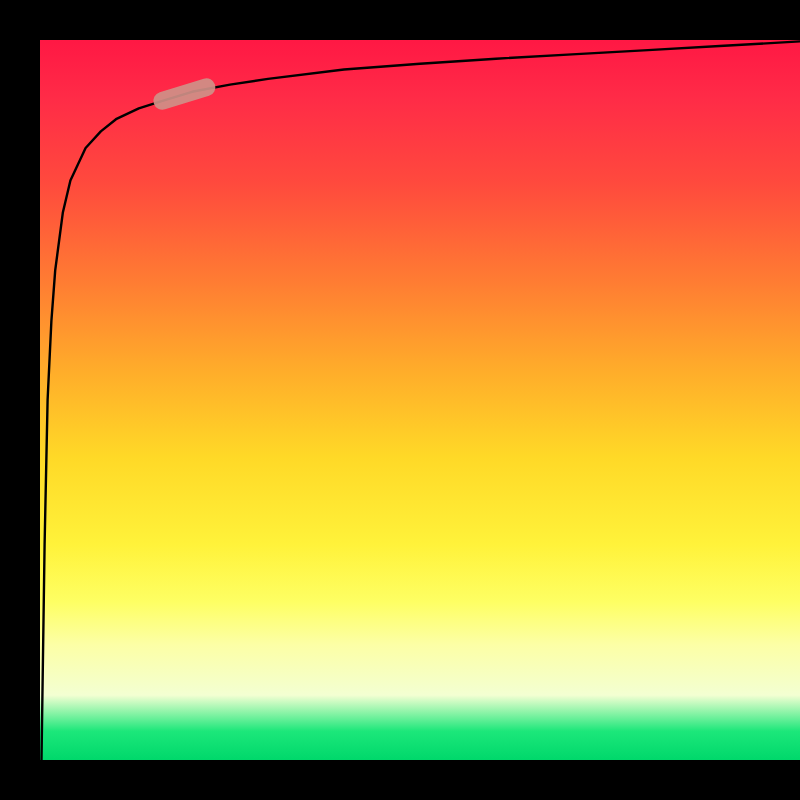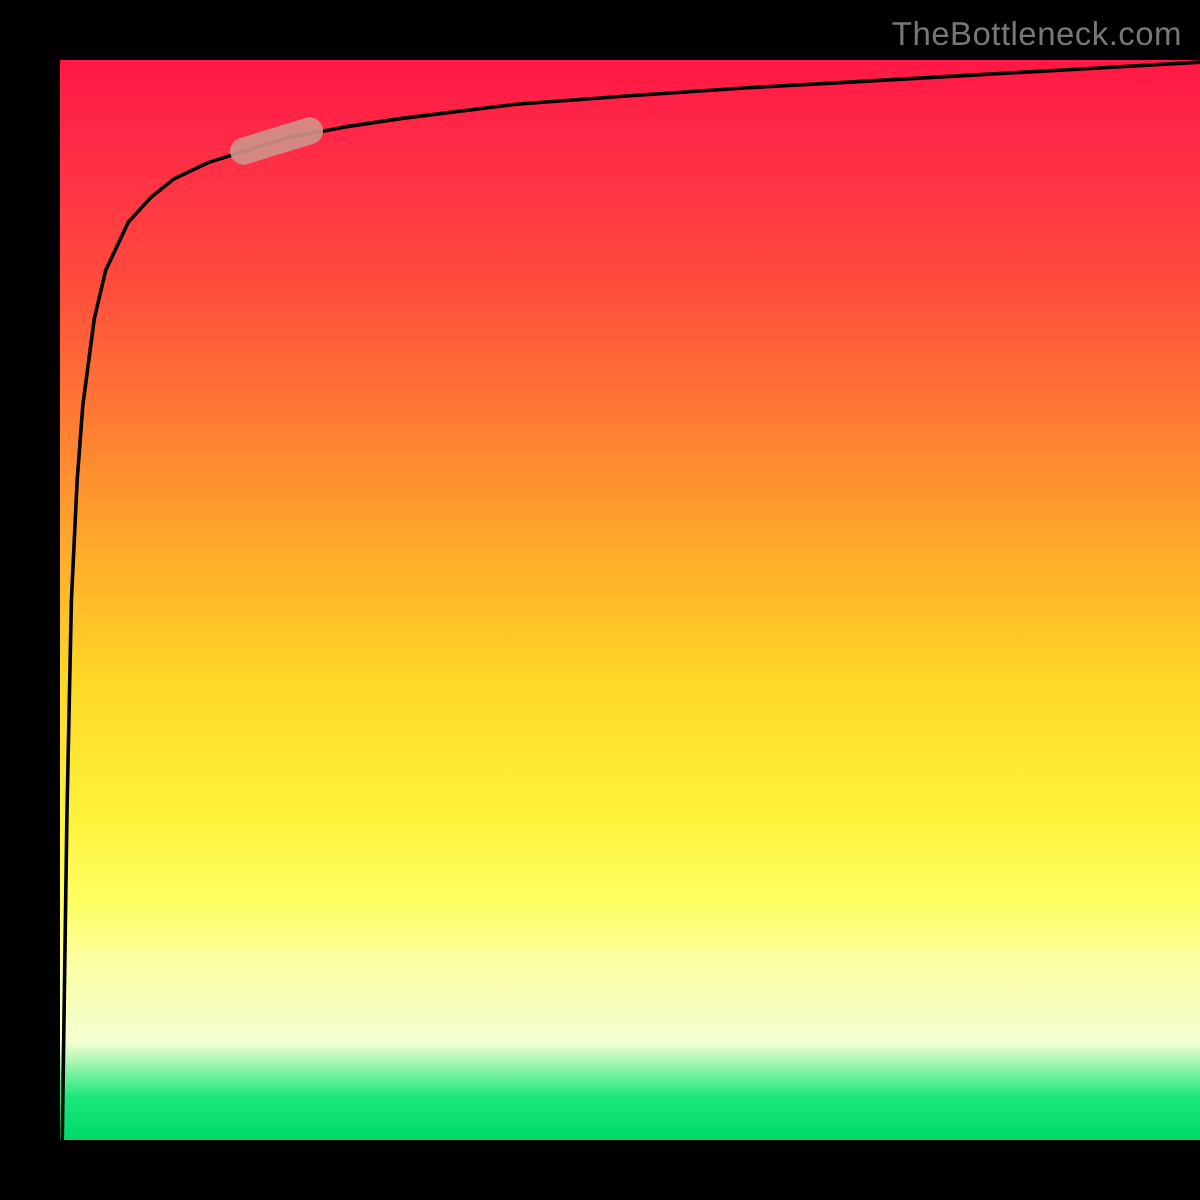--- a/index.html
+++ b/index.html
@@ -67,14 +67,13 @@
 <div class="outer">
 
   <div class="plot-area">
     <div class="gradient-bg"></div>
     <svg class="curve-svg" viewBox="0 0 760 720" preserveAspectRatio="none">
       <path d="M 1.5 720.0 L 4.6 504.0 L 7.6 360.0 L 11.4 280.8 L 15.2 230.4 L 22.8 172.8 L 30.4 140.4 L 45.6 108.0 L 60.8 91.4 L 76.0 79.2 L 98.8 68.4 L 121.6 61.2 L 152.0 51.8 L 190.0 44.6 L 228.0 38.9 L 304.0 29.5 L 380.0 23.8 L 456.0 18.7 L 532.0 14.4 L 608.0 10.1 L 684.0 5.8 L 760.0 1.4" id="curve-path" fill="none" stroke="#000" stroke-width="2.4" stroke-linecap="round" stroke-linejoin="round"></path>
       <rect id="highlight-seg" rx="9" ry="9" fill="#cf9088" opacity="0.92" x="112.4" y="45.0" width="64" height="18" transform="rotate(-17.11 144.4 54.0)"></rect>
     </svg>
   </div>
 
-  <div class="watermark">TheBottleneck.com</div>
 </div>
 
 </body></html>

